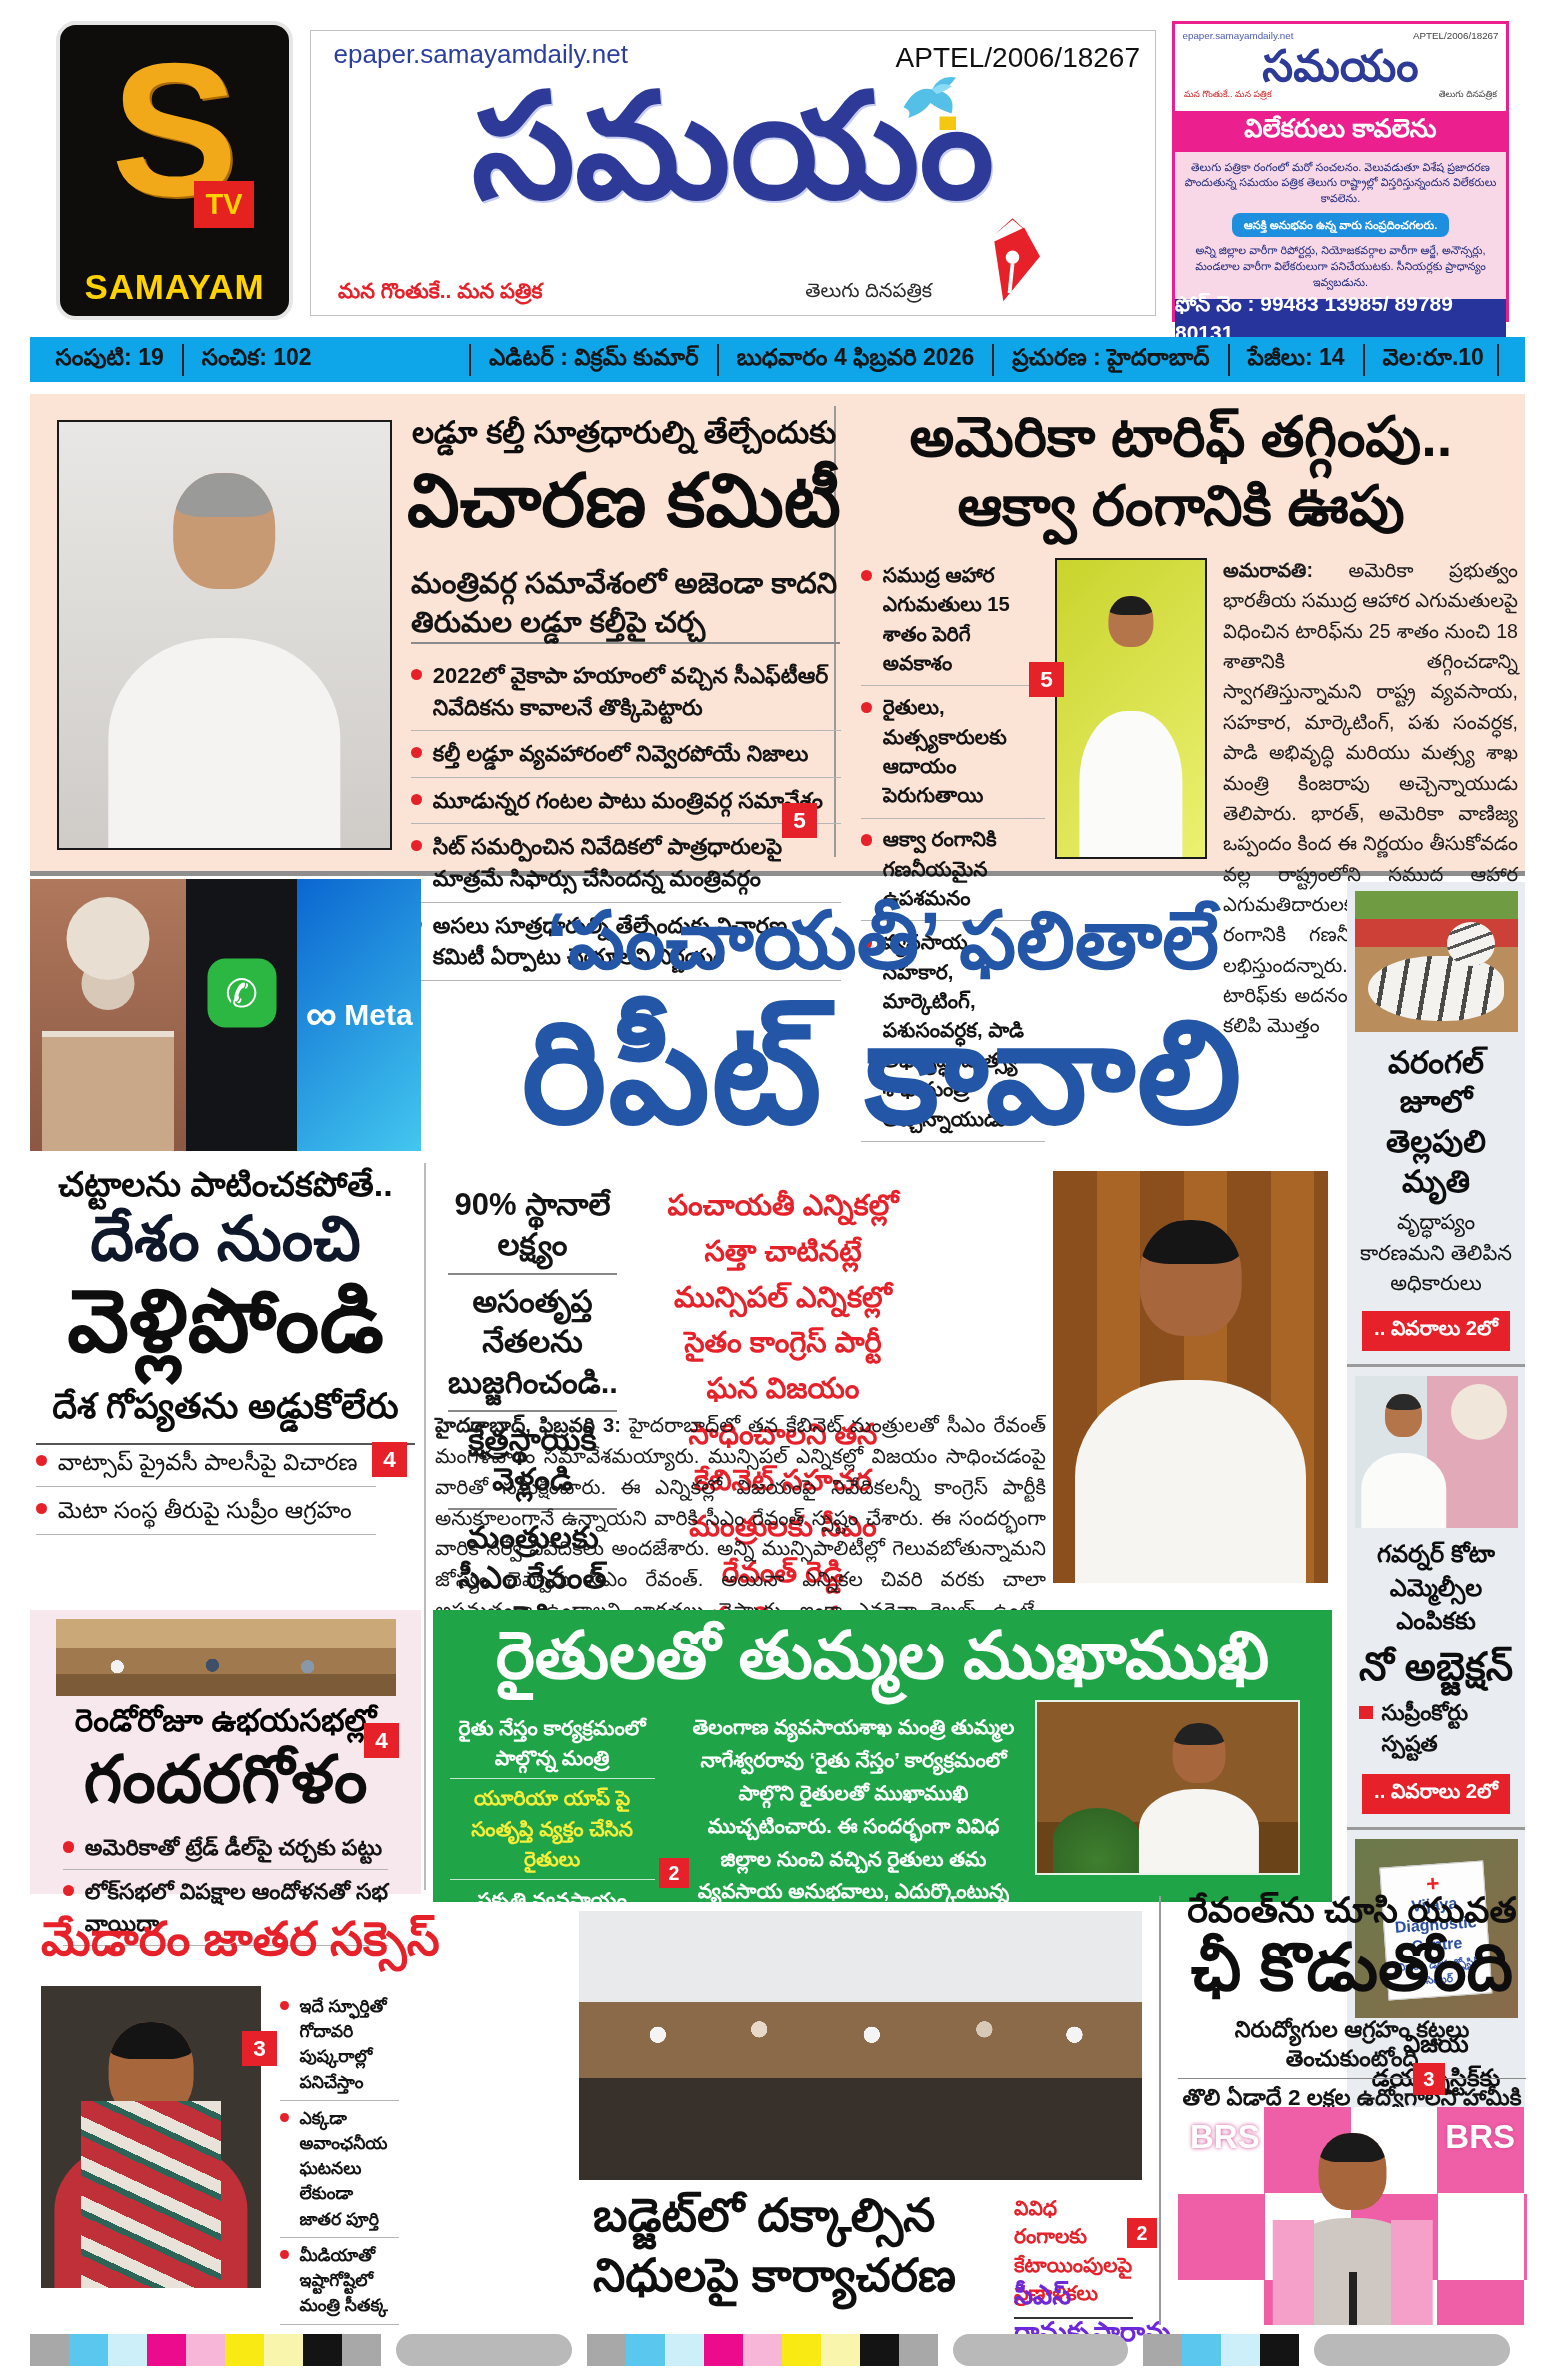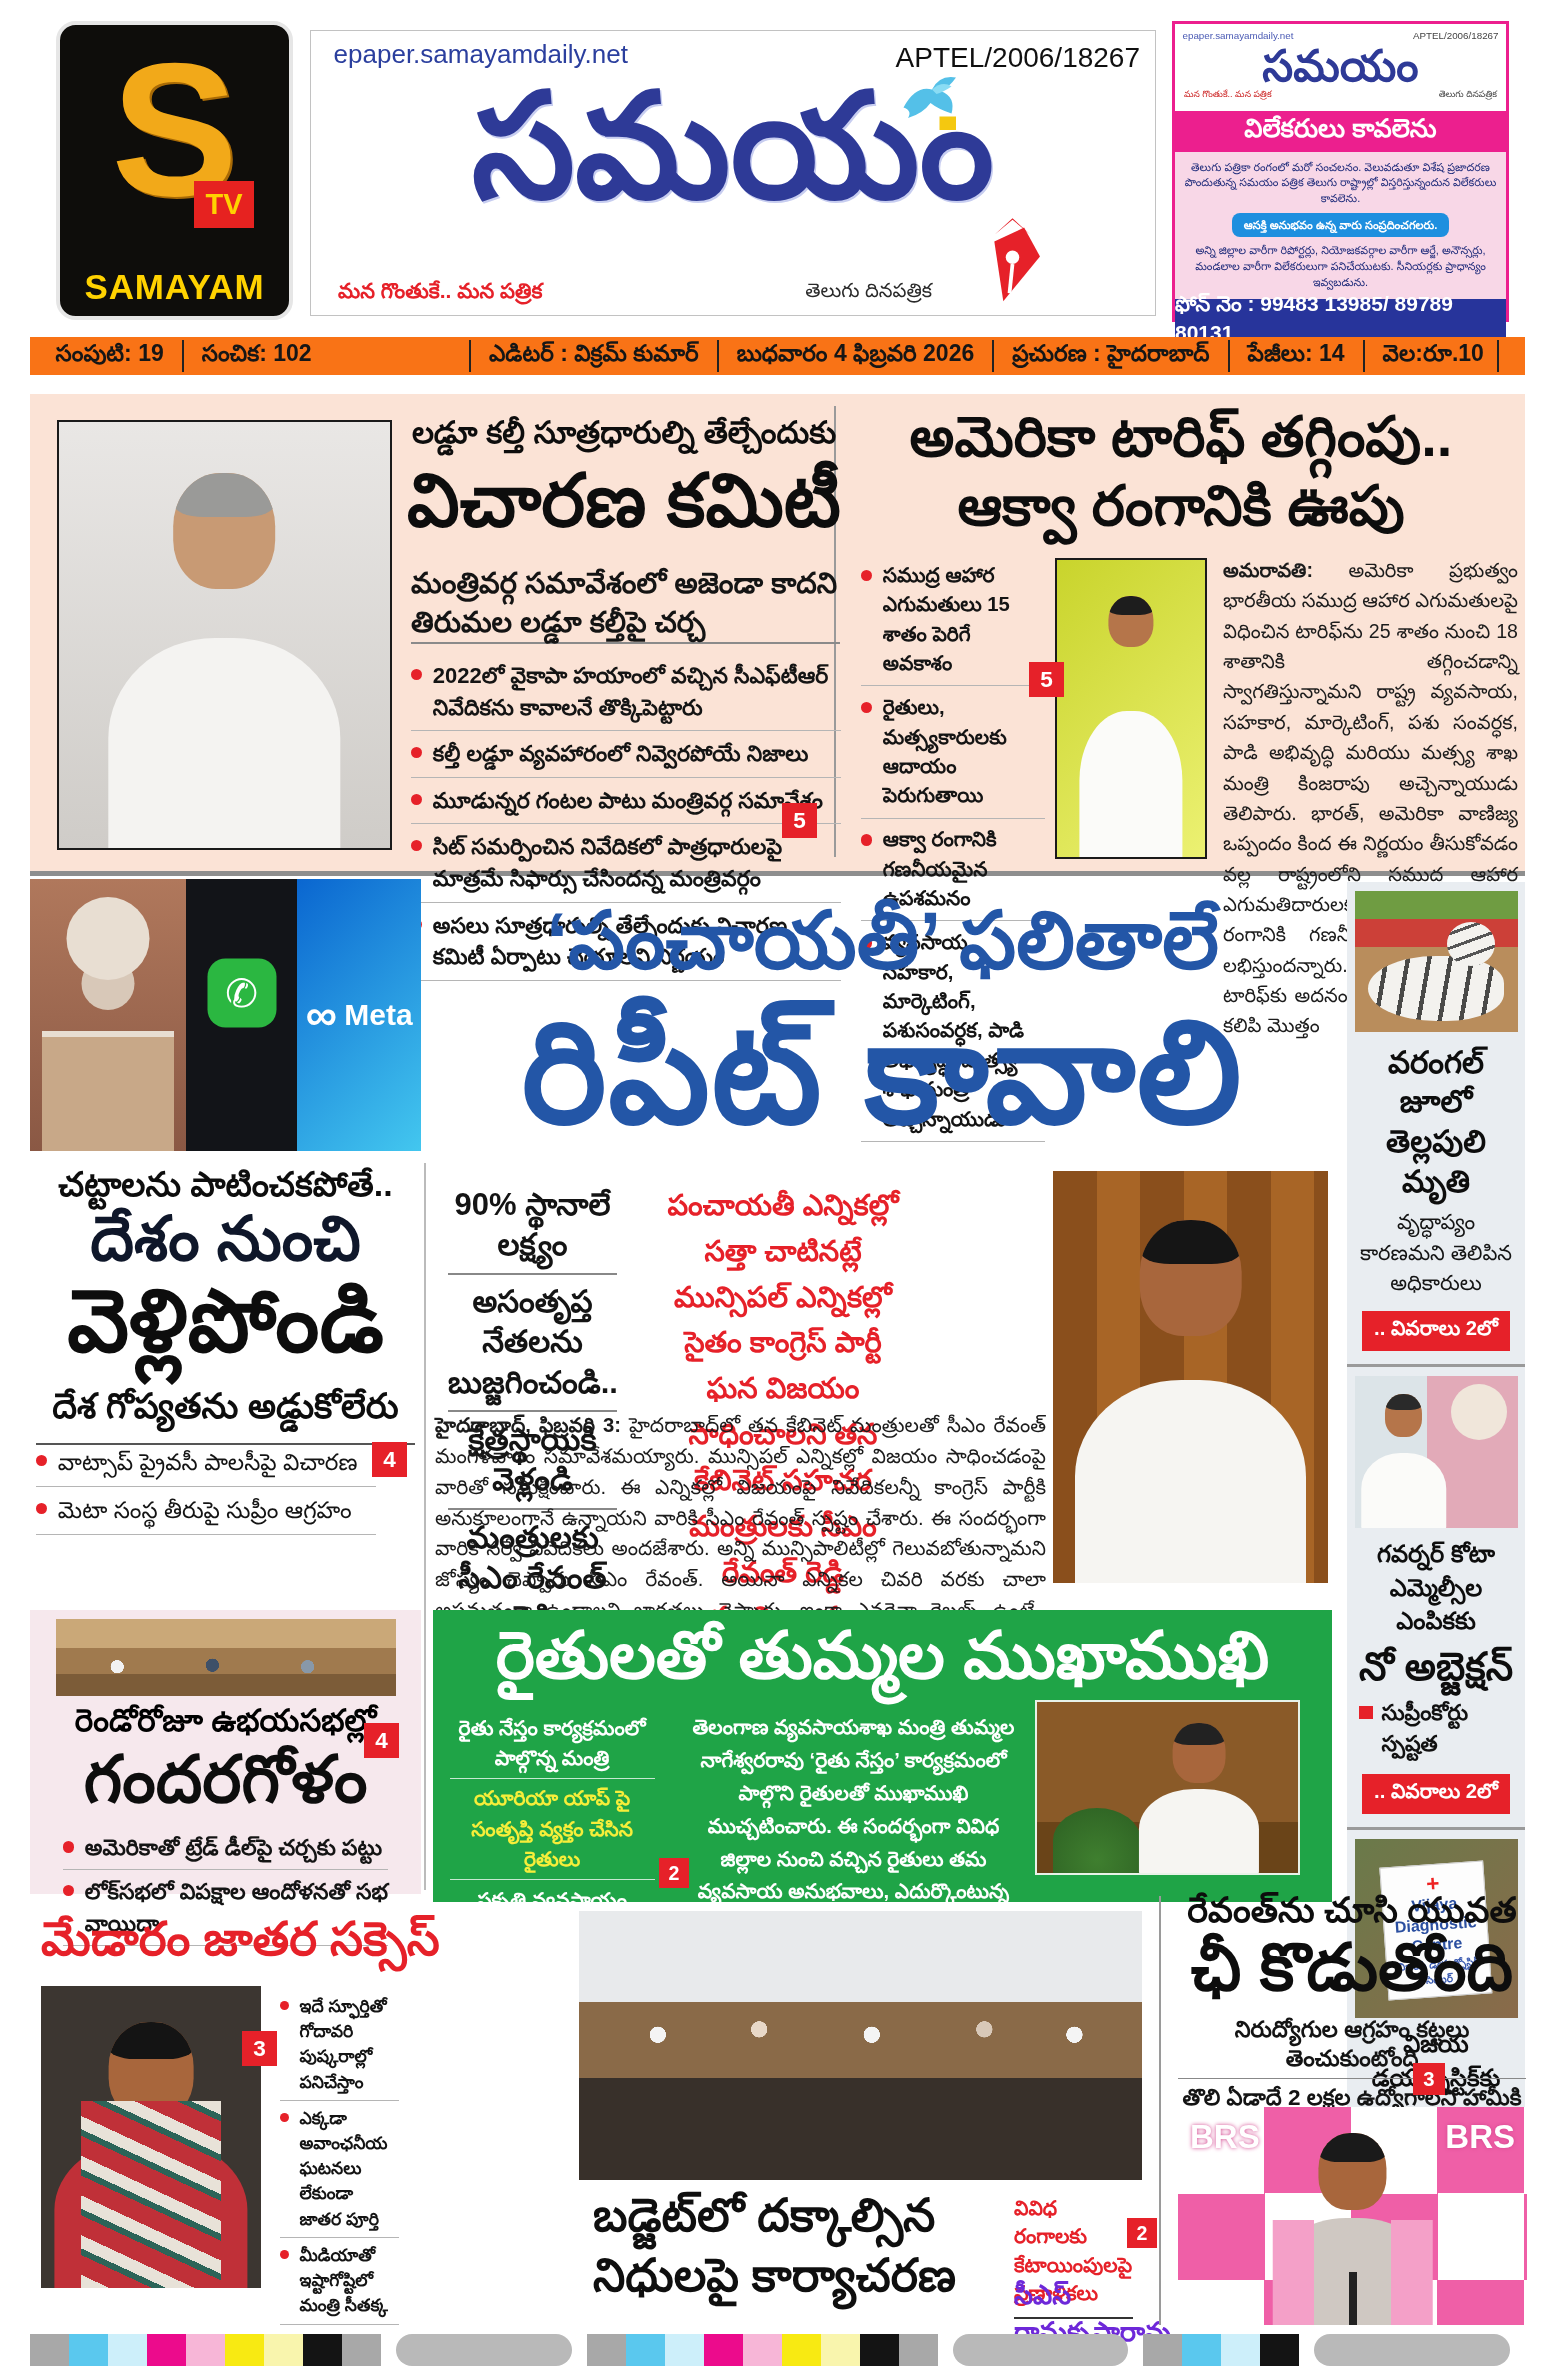--- a/index.html
+++ b/index.html
@@ -29,21 +29,21 @@
   .ad-reg{position:absolute;right:7.5px;top:6px;font-size:9.8px;color:#444}
   .ad-title{text-align:center;margin-top:19.6px;font-size:44px;font-weight:900;color:#2e3a97;line-height:1}
   .ad-tags{display:flex;justify-content:space-between;padding:1.5px 9px 0;font-size:9px}
   .ad-tagl{color:#c22}
   .ad-tagr{color:#444}
   .ad-band{height:41px;background:#ec1f8e;color:#fff;font-size:25.6px;font-weight:900;display:flex;align-items:center;justify-content:center;flex:0 0 auto}
   .ad-body{flex:1;padding:7.5px 9px;color:#1d2a7a;font-size:11px;line-height:1.45;text-align:center;display:flex;flex-direction:column;gap:6px;align-items:center;justify-content:center}
   .ad-pill{background:#1e8fdf;color:#fff;border-radius:8px;padding:3.8px 12px;font-size:11.3px;font-weight:700}
   .ad-phone{height:39px;background:#27349b;color:#fff;font-size:21px;font-weight:800;display:flex;align-items:center;justify-content:center;flex:0 0 auto}
   
-  .infobar{position:absolute;left:30px;top:337px;width:1495px;height:38px;background:#f97316;display:flex;align-items:center;font-size:23px;font-weight:800;color:#161616;padding:0 25.6px}
+  .infobar{position:absolute;left:30px;top:337px;width:1495px;height:45px;background:#0ea5e9;display:flex;align-items:center;font-size:23px;font-weight:800;color:#161616;padding:0 25.6px}
   .infobar .sp{flex:1}
   .infobar .it{white-space:nowrap}
   .infobar .sep{border-left:2.3px solid #222;padding-left:18px;margin-left:18px}
   .infobar .endbar{border-right:2.3px solid #222;padding-right:13.5px}
   
   .topband{position:absolute;left:30px;top:394px;width:1495px;height:482px;background:#fbe3d6;border-bottom:5.3px solid #8e8e8e}
   .tb-div{position:absolute;left:804px;top:12px;width:2.3px;height:451px;background:#9a9a9a}
   .laddu-photo{left:27px;top:25.6px;width:335px;height:430px;border:2.3px solid #1a1a1a;background:linear-gradient(180deg,#e9e7e5,#cfccc8)}
   .laddu-kicker{position:absolute;left:375px;top:19.6px;width:438px;font-size:31px;font-weight:900;text-align:center;color:#0d0d0d;line-height:1.2}
   .laddu-headline{position:absolute;left:375px;top:63px;width:438px;font-size:74px;font-weight:900;text-align:center;color:#0d0d0d;line-height:1.2}

